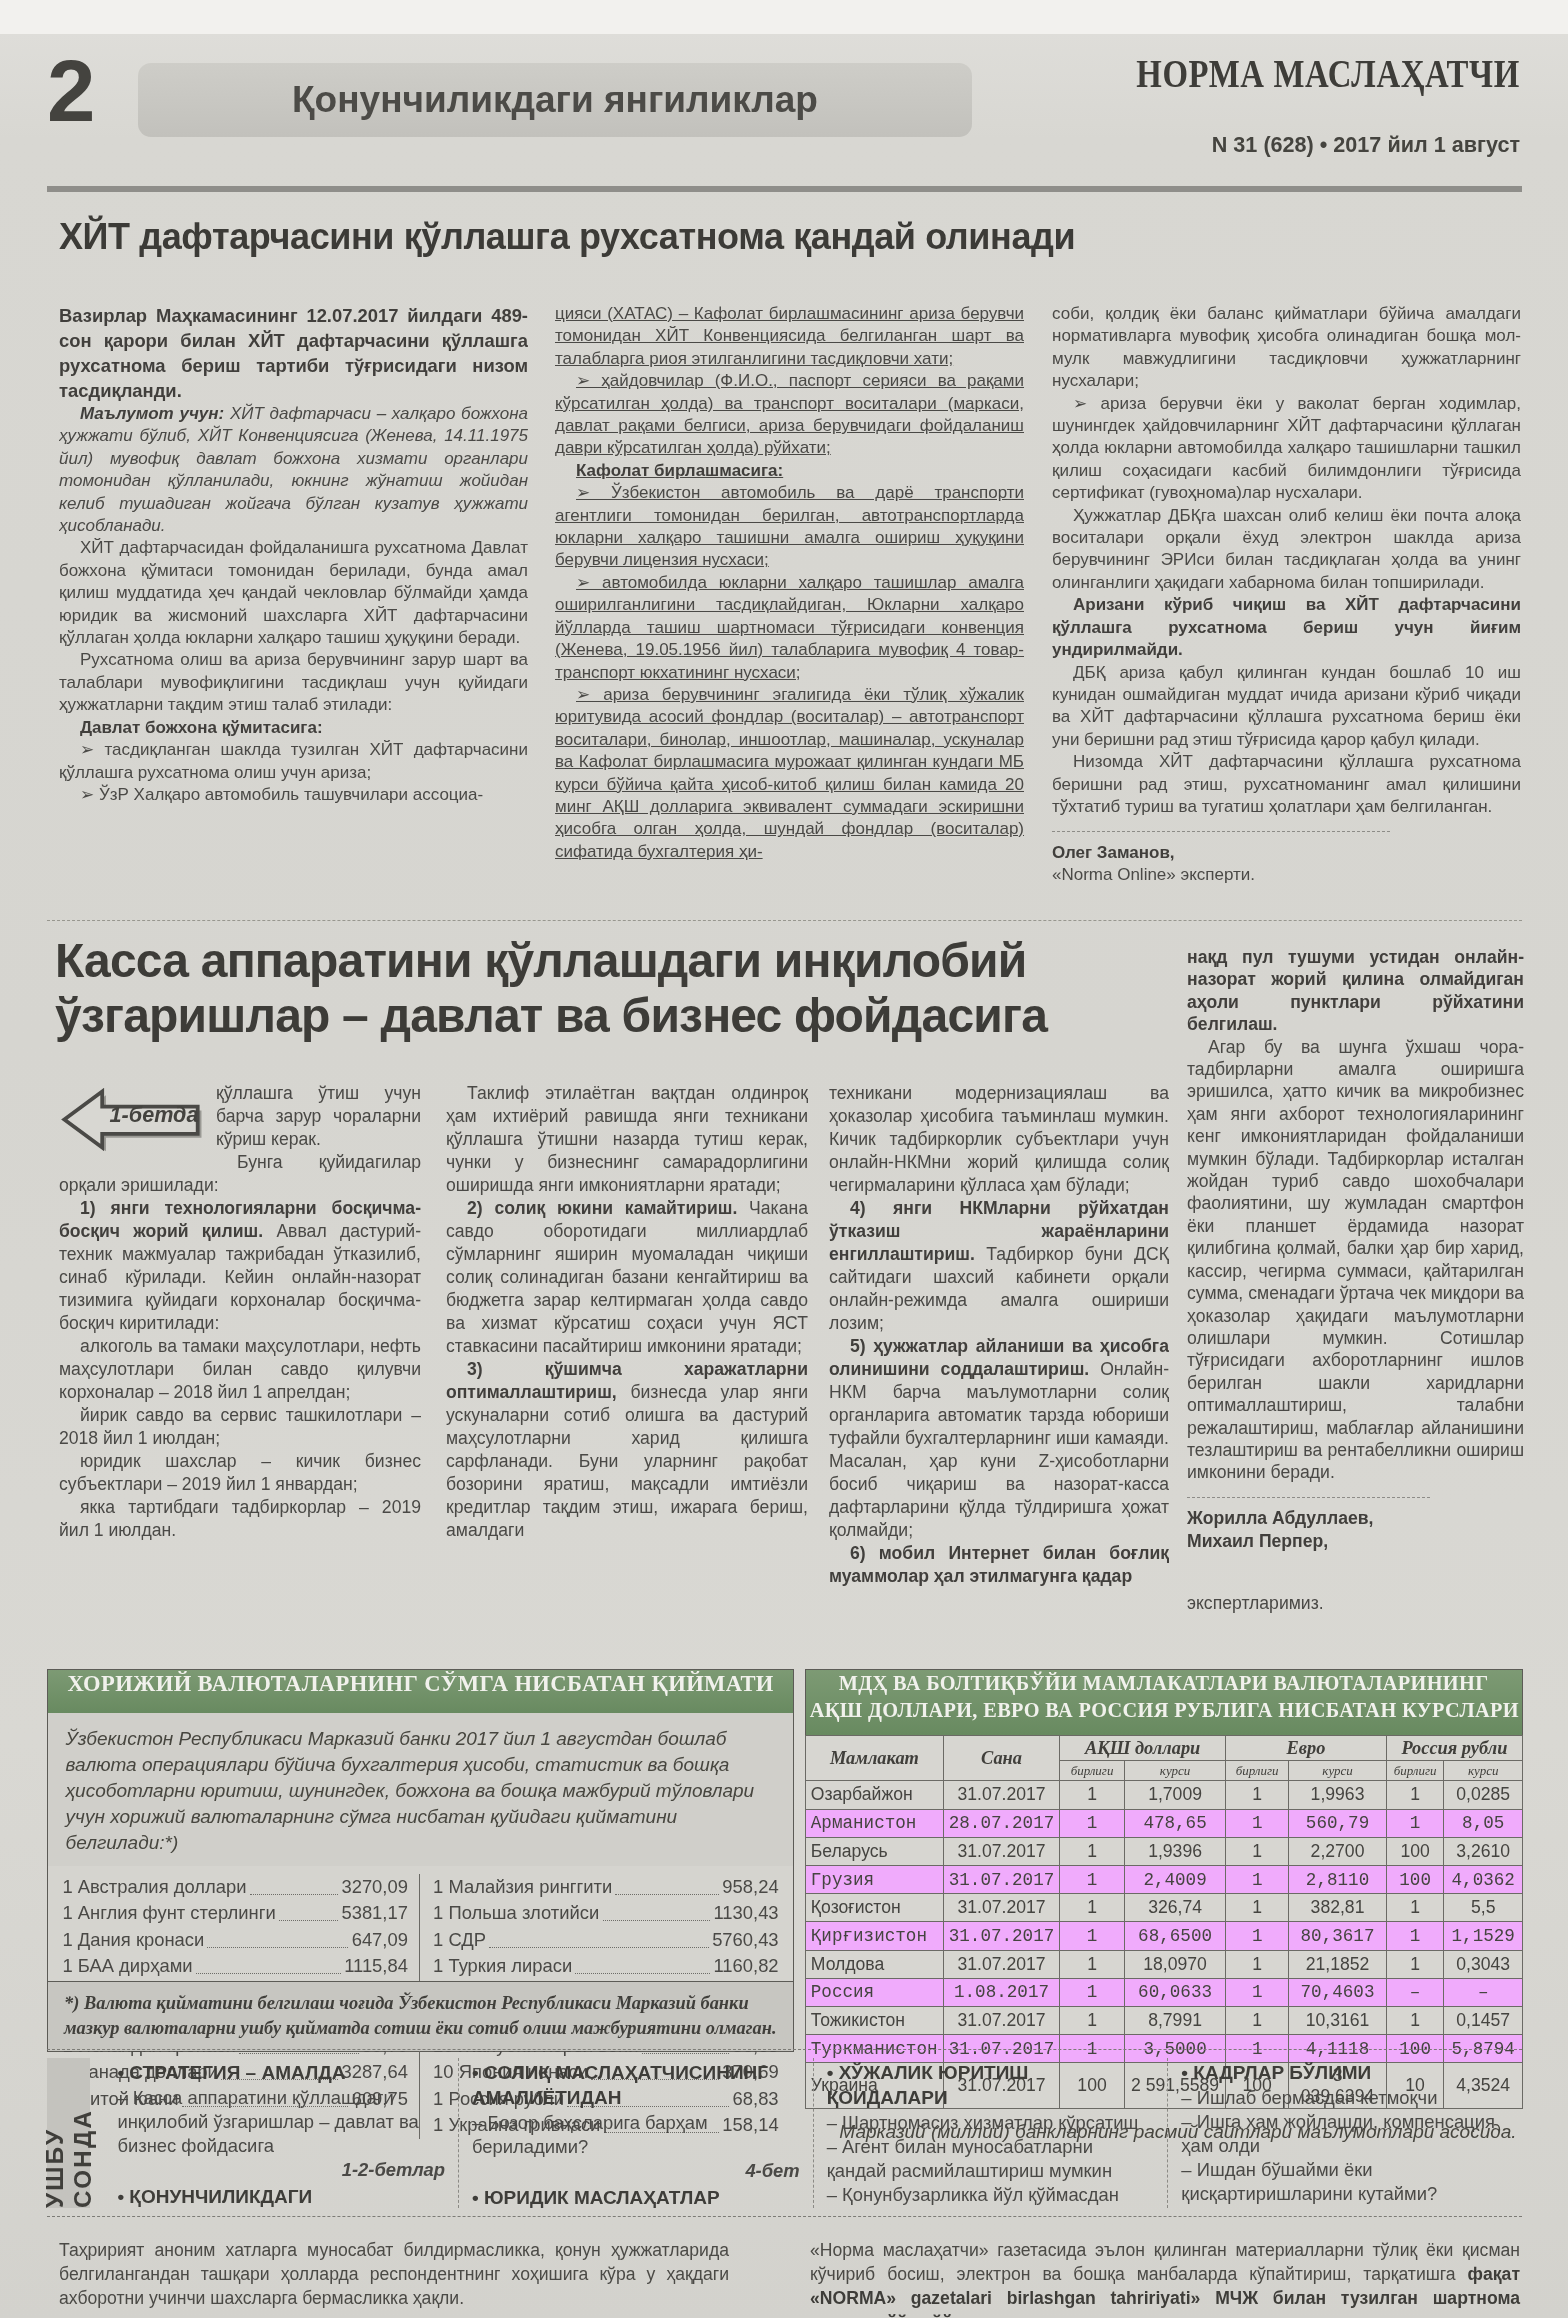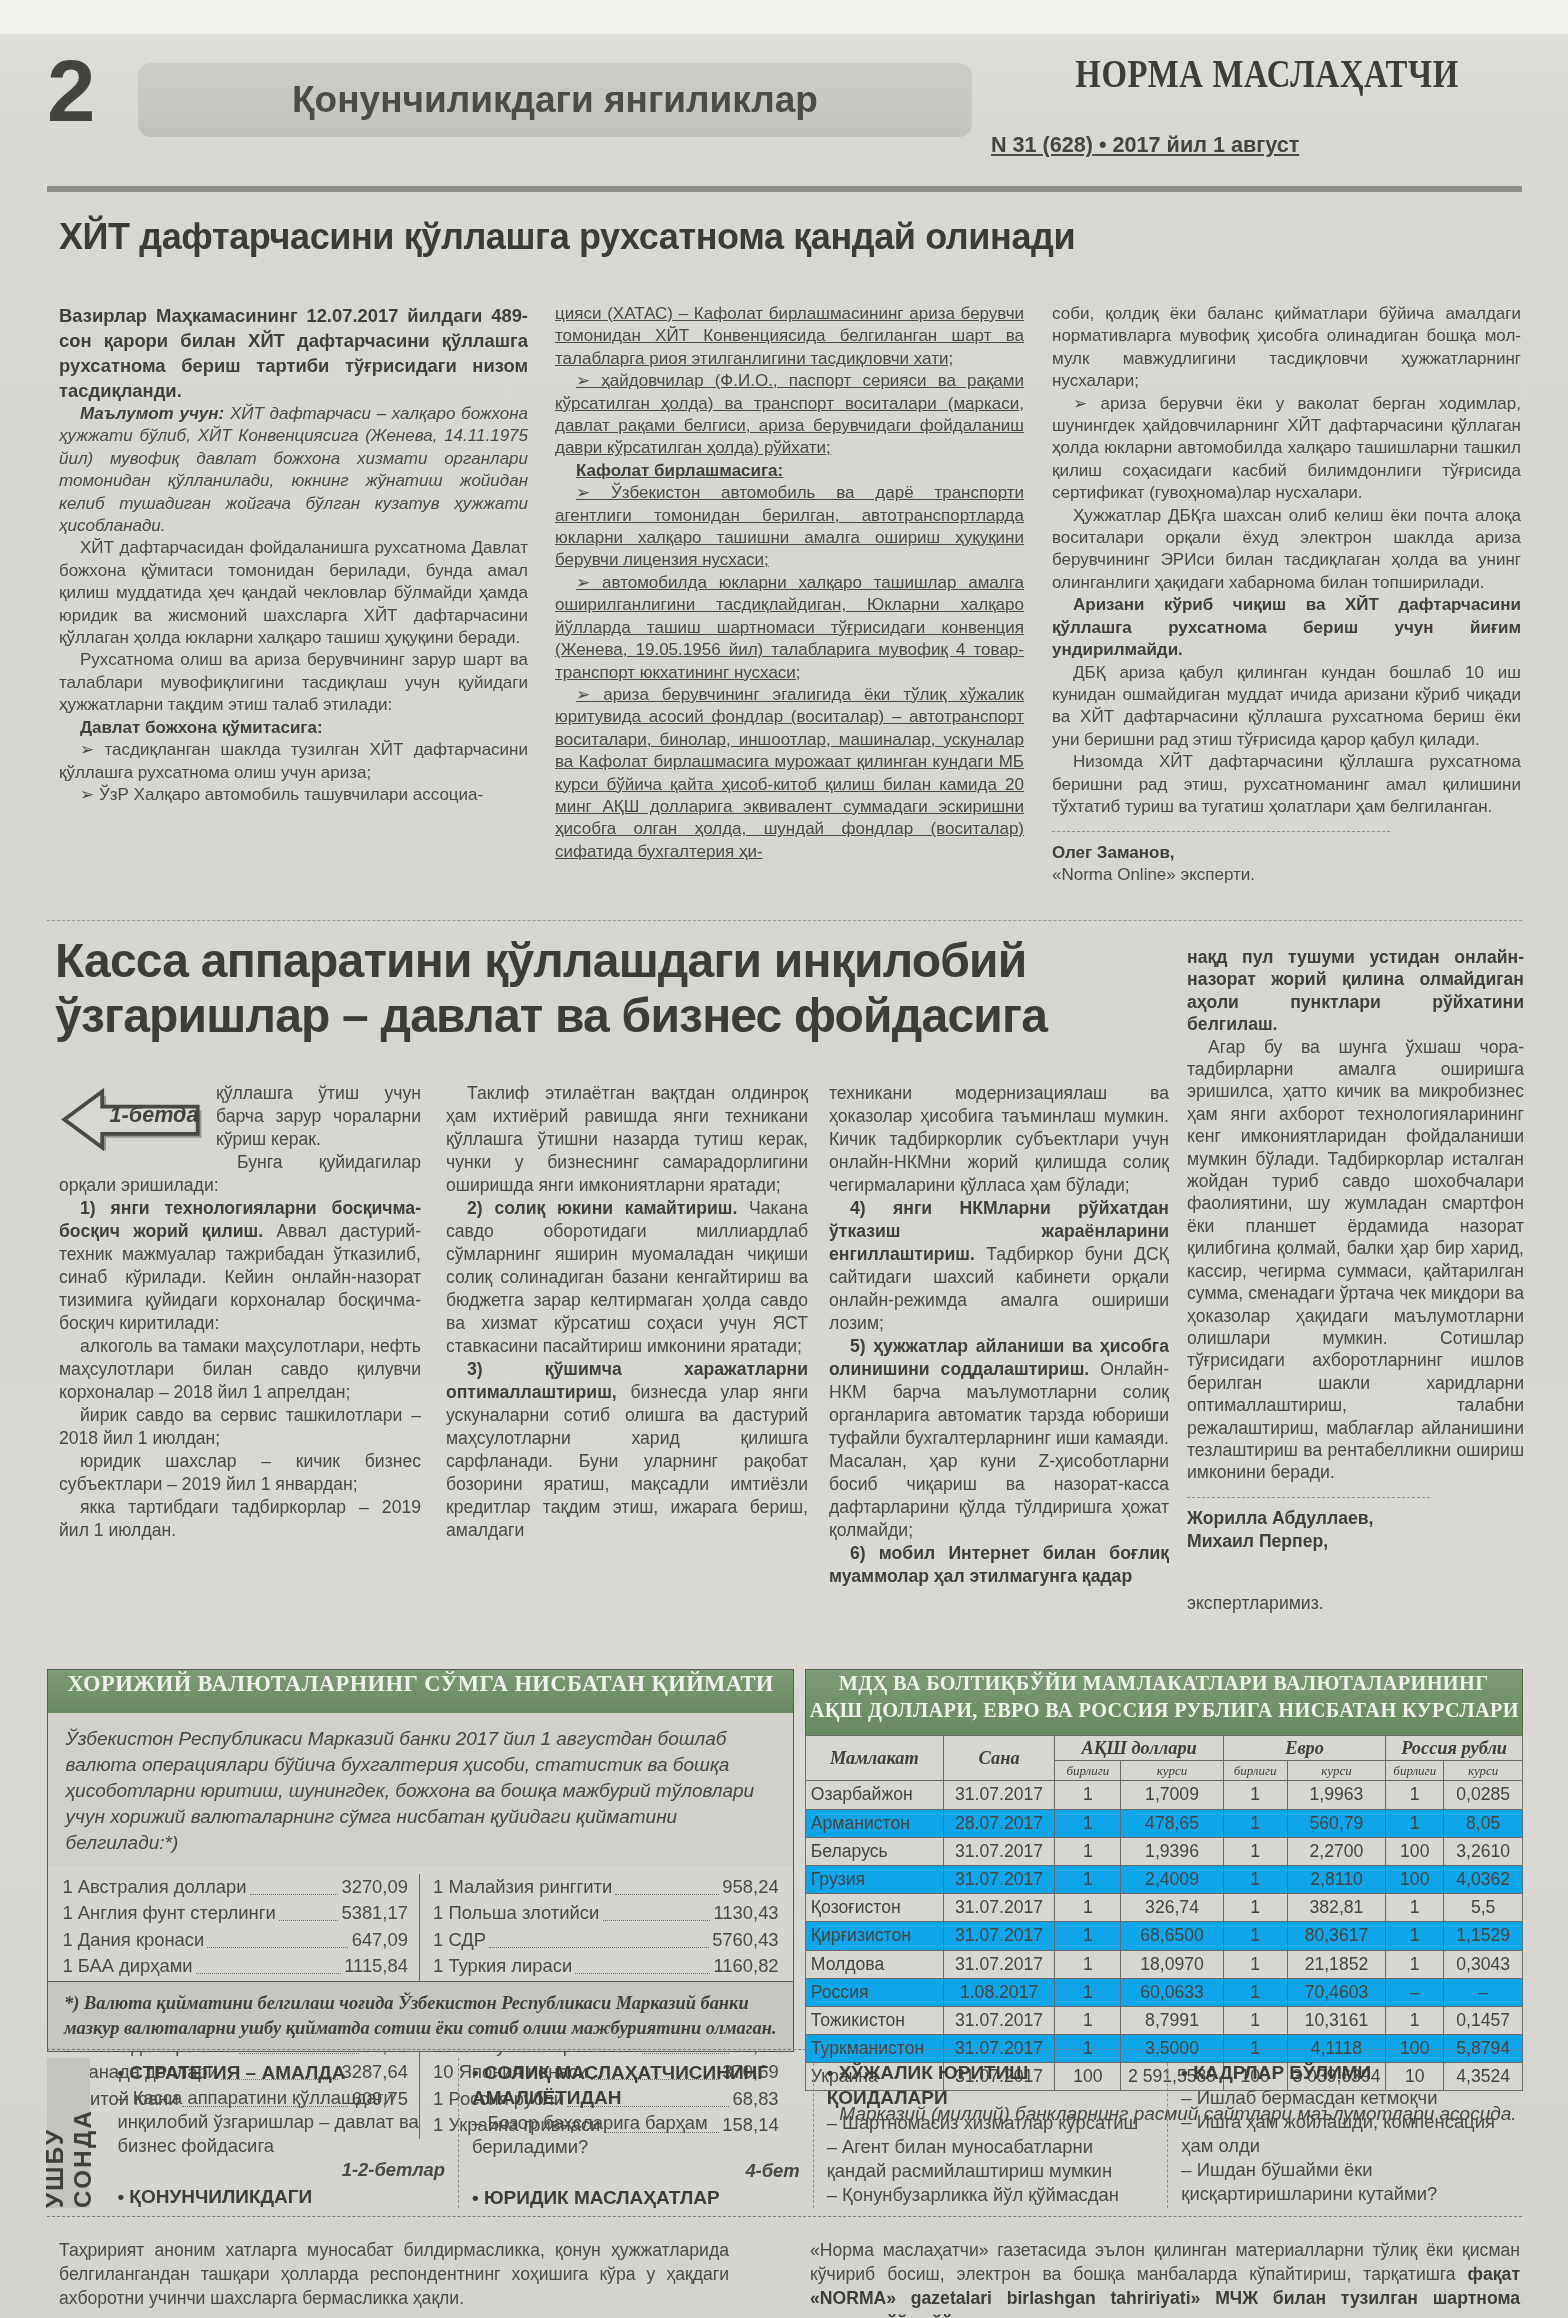--- a/index.html
+++ b/index.html
@@ -5,21 +5,21 @@
   html,body{margin:0;padding:0;background:#a9a8a4;}
   #page{position:relative;width:1568px;height:2319px;margin:0 auto;overflow:hidden;
         background:linear-gradient(180deg,#e0dfdb 0%,#d8d7d2 6%,#d6d5d0 45%,#d9d8d3 75%,#d3d2cd 100%);
         font-family:"Liberation Sans",sans-serif;color:#4a4946;}
   .top-white{position:absolute;top:0;left:0;right:0;height:34px;background:#f2f1ee;}
   
   .page-num{position:absolute;left:47px;top:47px;font-size:87px;font-weight:700;color:#44433f;line-height:1;}
   .banner{position:absolute;left:138px;top:63px;width:834px;height:74px;border-radius:13px;
           background:linear-gradient(180deg,#cecdc8,#c2c1bc);display:flex;align-items:center;justify-content:center;}
   .banner span{font-size:37px;font-weight:700;color:#4c4b47;}
-  .masthead{position:absolute;right:48px;top:50px;width:529px;text-align:left;text-decoration:underline;}
+  .masthead{position:absolute;right:48px;top:50px;width:529px;text-align:right;}
   .masthead .mh-title{font-family:"Liberation Serif",serif;font-weight:700;font-size:40px;color:#3e3d39;
           display:inline-block;transform:scaleX(.82);transform-origin:100% 50%;white-space:nowrap;letter-spacing:0.8px;}
   .masthead .mh-issue{margin-top:35px;font-size:21.6px;font-weight:700;color:#45443f;}
   .rule{position:absolute;left:47px;top:186px;width:1475px;height:6.4px;background:#8f8e8a;}
   
   .para{margin:0;text-indent:21px;}
   .para b{color:#413f3c;}
   .lead{font-size:18.4px;line-height:25px;font-weight:700;text-indent:0;color:#413f3c;}
   .info{font-style:italic;}
   .sub{font-weight:700;color:#413f3c;}
@@ -57,21 +57,21 @@
            padding:9.6px 16px;font-family:"Liberation Serif",serif;font-style:italic;font-weight:700;font-size:18.4px;line-height:25px;color:#403f3b;}
   
   .cisbox{position:absolute;left:805px;top:1669px;width:718px;}
   .cis-head{height:66px;font-size:21.6px;line-height:27px;letter-spacing:0.4px;border:1.6px solid #5c5b56;border-bottom:0;box-sizing:border-box;}
   table.cis{width:100%;border-collapse:collapse;background:#d7d6d1;}
   table.cis th,table.cis td{border:1.6px solid #6b6a65;padding:1.6px 4.8px;}
   table.cis th{font-family:"Liberation Serif",serif;font-style:italic;font-weight:700;font-size:18.4px;color:#403f3b;}
   table.cis th.subh{font-weight:400;font-size:13px;}
   table.cis td{font-size:17.6px;height:24px;color:#454440;}
   td.cc{text-align:left;padding-left:8px;} td.cd{text-align:center;} td.cu{text-align:center;} td.cr{text-align:center;padding-right:8px;}
-  tr.shade td{background:#0ea5e9;}
+  tr.shade td{background:#f0abfc;font-family:Liberation Mono, monospace;}
   .cis-src{margin-top:11.2px;text-align:right;font-style:italic;font-size:19px;color:#47463f;padding-right:6.4px;}
   
   .toc{position:absolute;left:47px;top:2049px;width:1475px;height:168px;border-top:1.6px dashed #7c7b76;border-bottom:1.6px dashed #7c7b76;
        display:flex;box-sizing:border-box;padding:8px 0;}
   .toc-label{width:43px;background:#c4c3be;margin-right:14.4px;display:flex;align-items:center;justify-content:center;
        writing-mode:vertical-rl;transform:rotate(180deg);font-weight:700;font-size:24px;letter-spacing:2.4px;color:#3f3e3a;}
   .toc-col{flex:1;min-width:0;padding:0 13px;overflow:hidden;}
   .toc-col + .toc-col{border-left:1.6px dashed #8b8a85;}
   .toc-title{font-weight:700;font-size:19px;line-height:25px;color:#3e3d39;margin:1.6px 0;}
   .toc-entry{display:flex;justify-content:space-between;font-size:18.4px;line-height:24px;}

